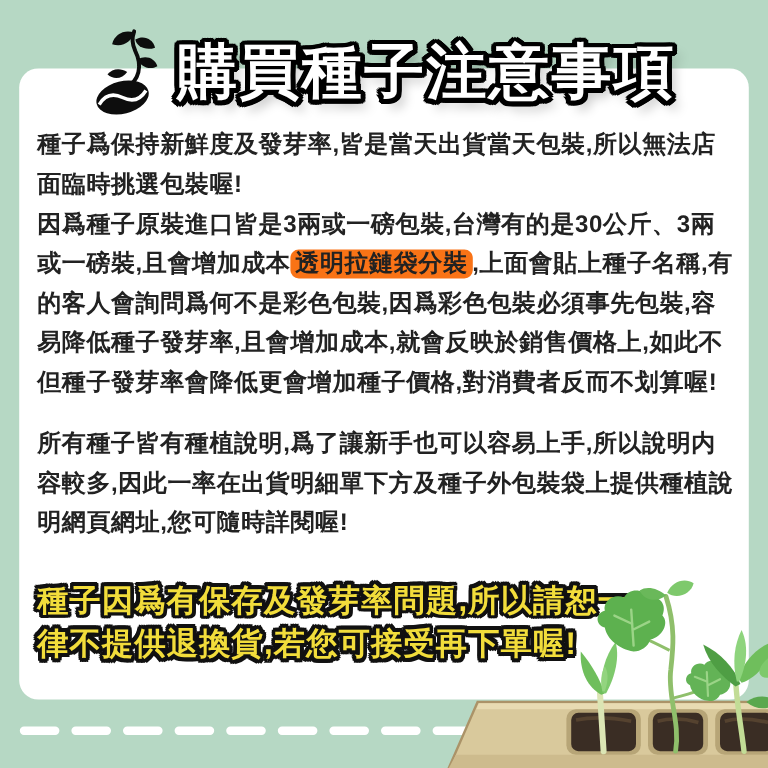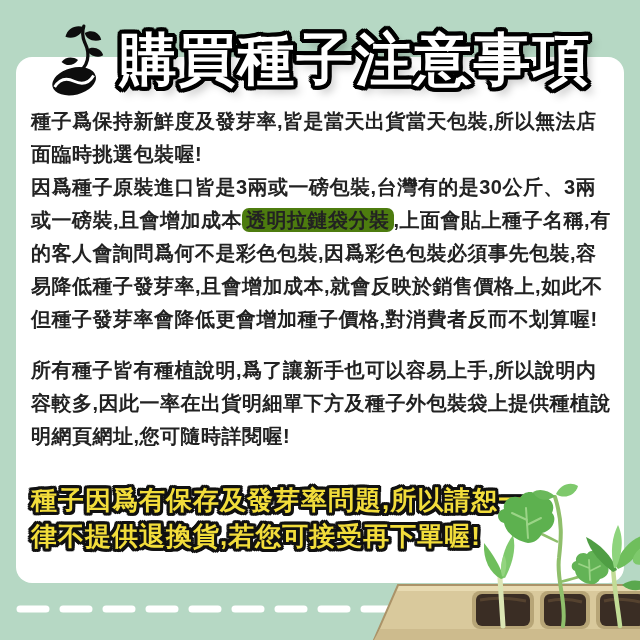--- a/index.html
+++ b/index.html
@@ -17,37 +17,37 @@
     background:#ffffff;border-radius:16px;z-index:1;
     box-sizing:border-box;padding:48px 10px 0 15px;overflow:hidden;
   }
   .header{
     position:absolute;top:18px;left:0;right:0;height:84px;
     display:flex;justify-content:center;align-items:center;gap:13px;
     z-index:3;pointer-events:none;
   }
   .seed-icon{flex:0 0 auto;}
   .page-title{
-    font-size:57px;font-weight:bold;letter-spacing:2px;color:#ffffff;
+    font-size:50px;font-weight:bold;letter-spacing:2px;color:#ffffff;
     text-shadow:
       -4px 0 0 #000,4px 0 0 #000,0 -4px 0 #000,0 4px 0 #000,
       -3px -3px 0 #000,3px -3px 0 #000,-3px 3px 0 #000,3px 3px 0 #000,
       -4px -2px 0 #000,-4px 2px 0 #000,4px -2px 0 #000,4px 2px 0 #000,
       -2px -4px 0 #000,2px -4px 0 #000,-2px 4px 0 #000,2px 4px 0 #000,
       6px 7px 9px rgba(0,0,0,0.25);
     white-space:nowrap;
   }
   .body-text p{
     margin:0;font-size:20px;line-height:33px;font-weight:600;
     color:#222222;letter-spacing:0.5px;
   }
   .body-text p.p2{margin-bottom:18px;}
   .body-text p.p3{margin-bottom:29px;}
   mark.hl{
-    background:#4d7c0f;border-radius:7px;padding:1px 4px;
+    background:#f97316;border-radius:7px;padding:1px 4px;
     color:#222222;
   }
   .notice{
     width:500px;font-size:26px;line-height:36px;font-weight:bold;
     color:#f2dd3b;letter-spacing:1px;
     text-shadow:
       -3px 0 0 #111,3px 0 0 #111,0 -3px 0 #111,0 3px 0 #111,
       -2px -2px 0 #111,2px -2px 0 #111,-2px 2px 0 #111,2px 2px 0 #111,
       -3px -2px 0 #111,-3px 2px 0 #111,3px -2px 0 #111,3px 2px 0 #111,
       -2px -3px 0 #111,2px -3px 0 #111,-2px 3px 0 #111,2px 3px 0 #111;

